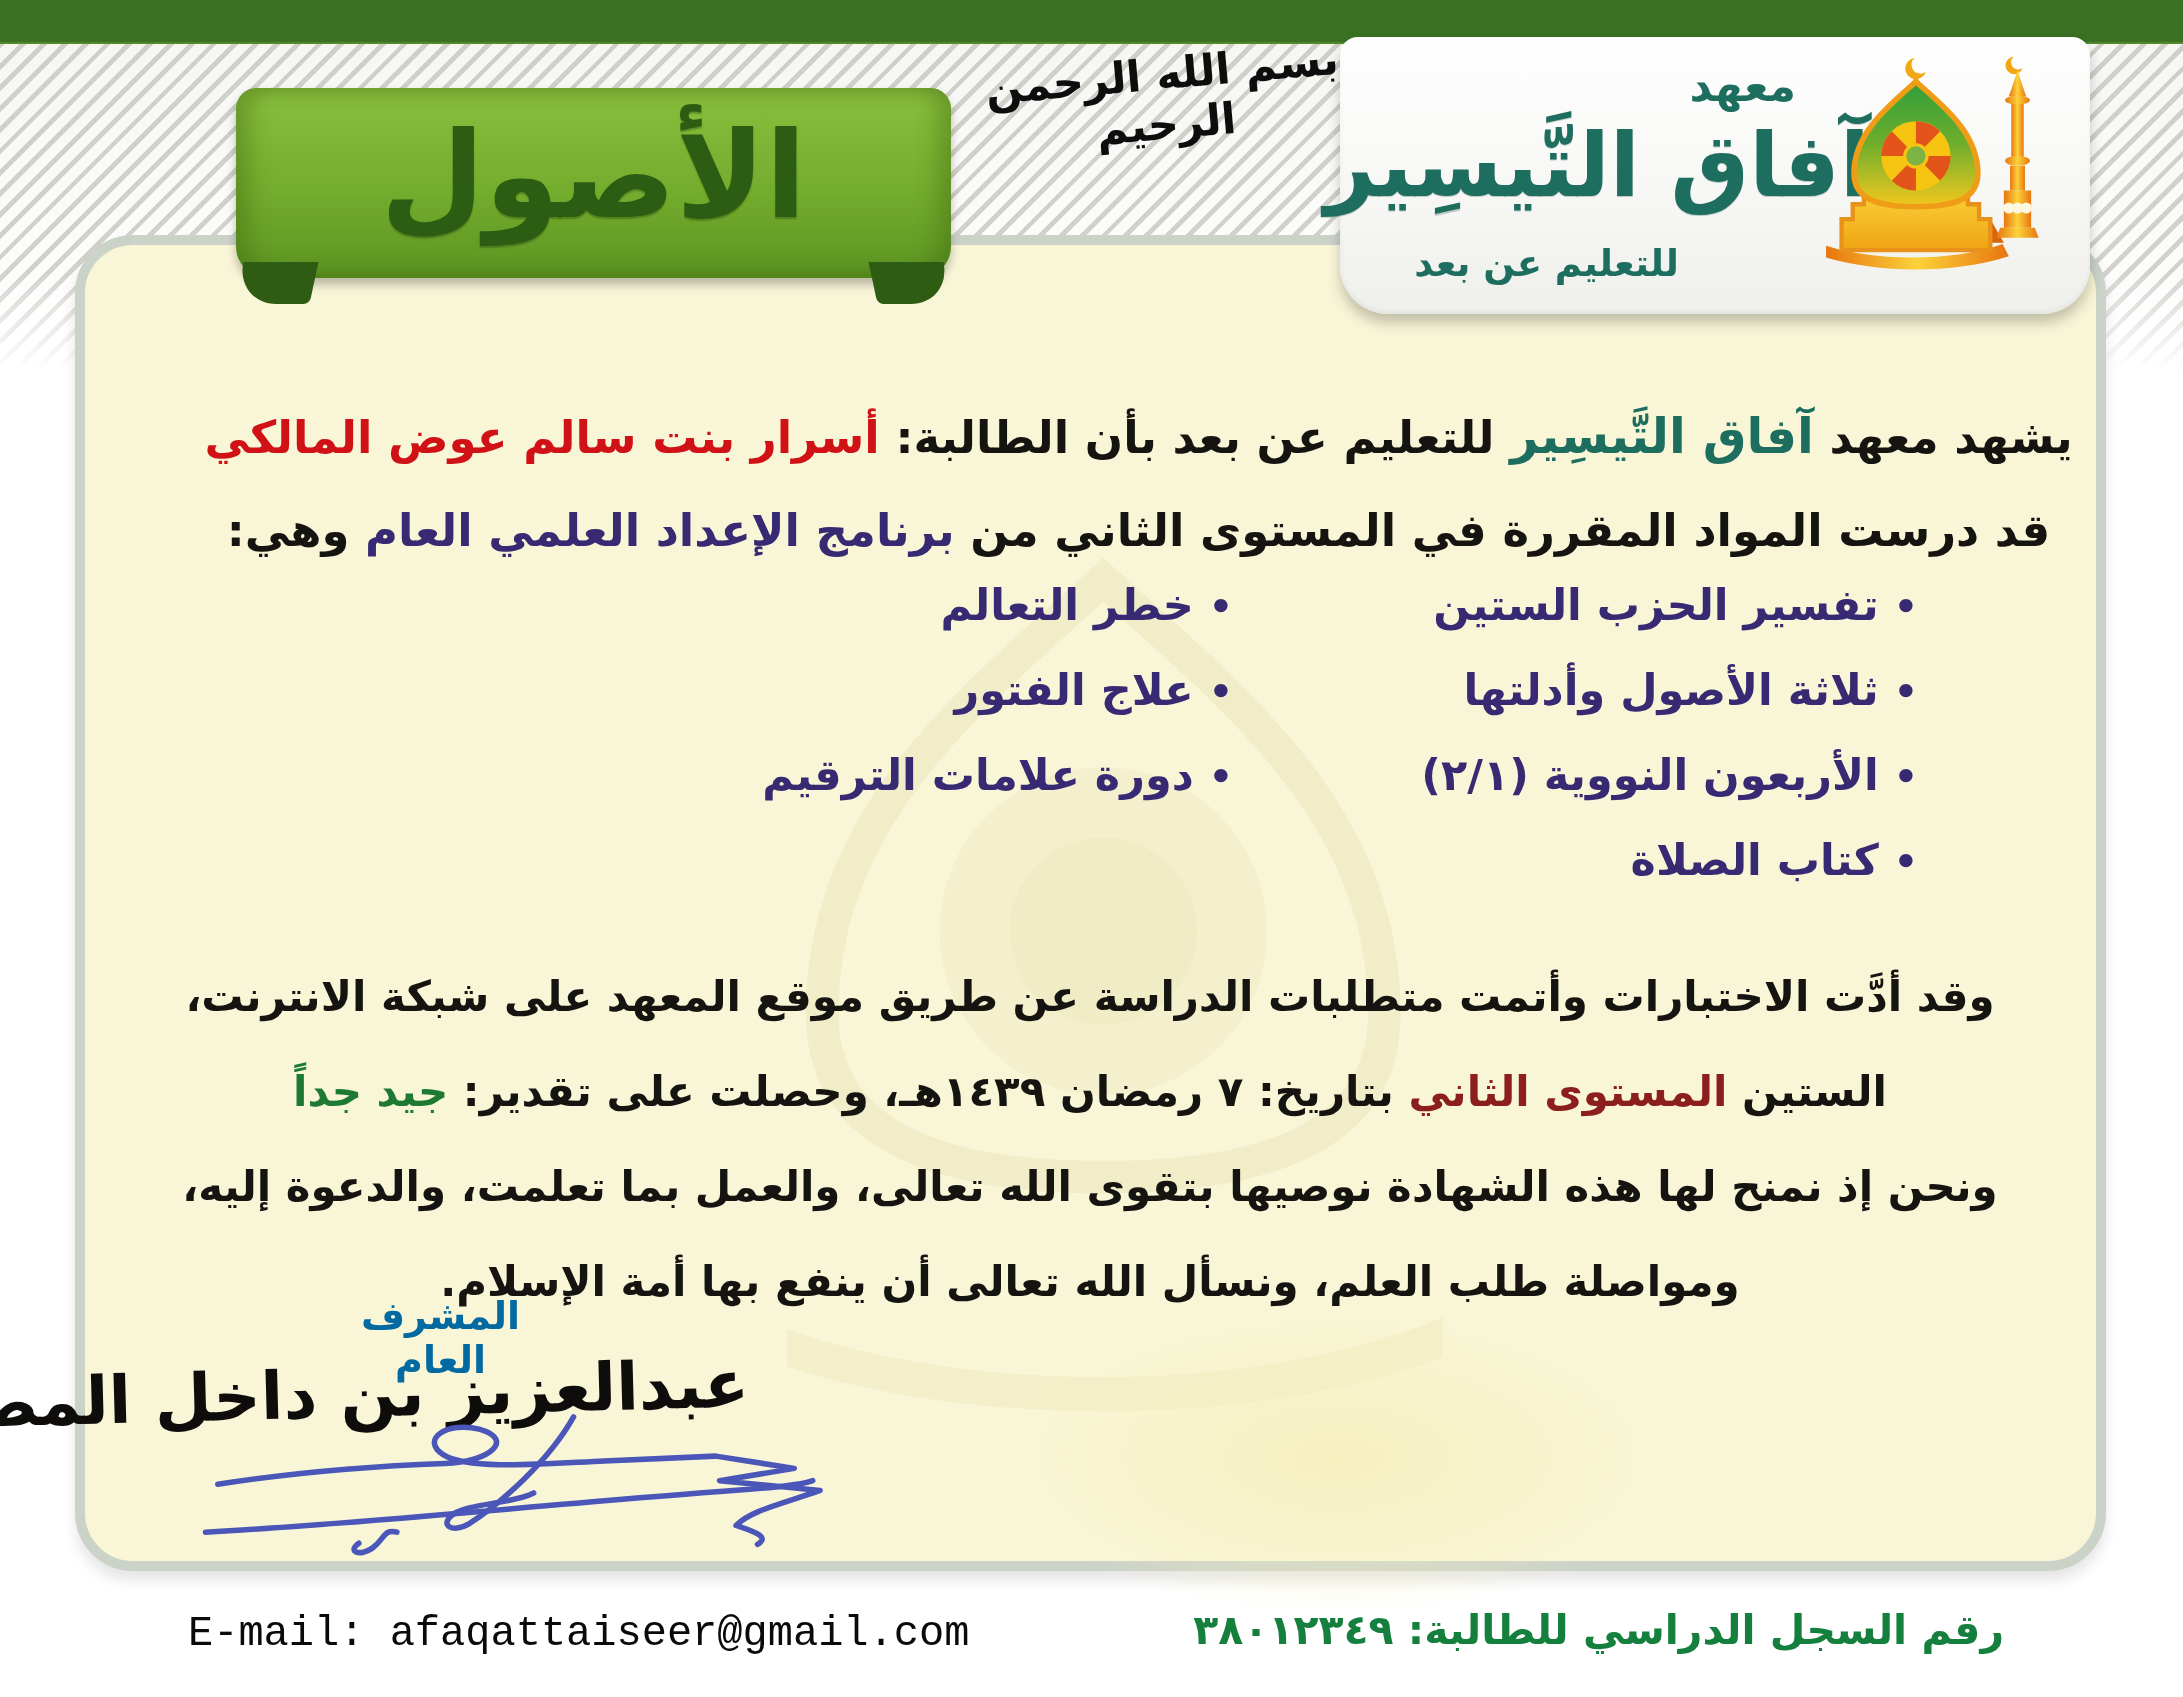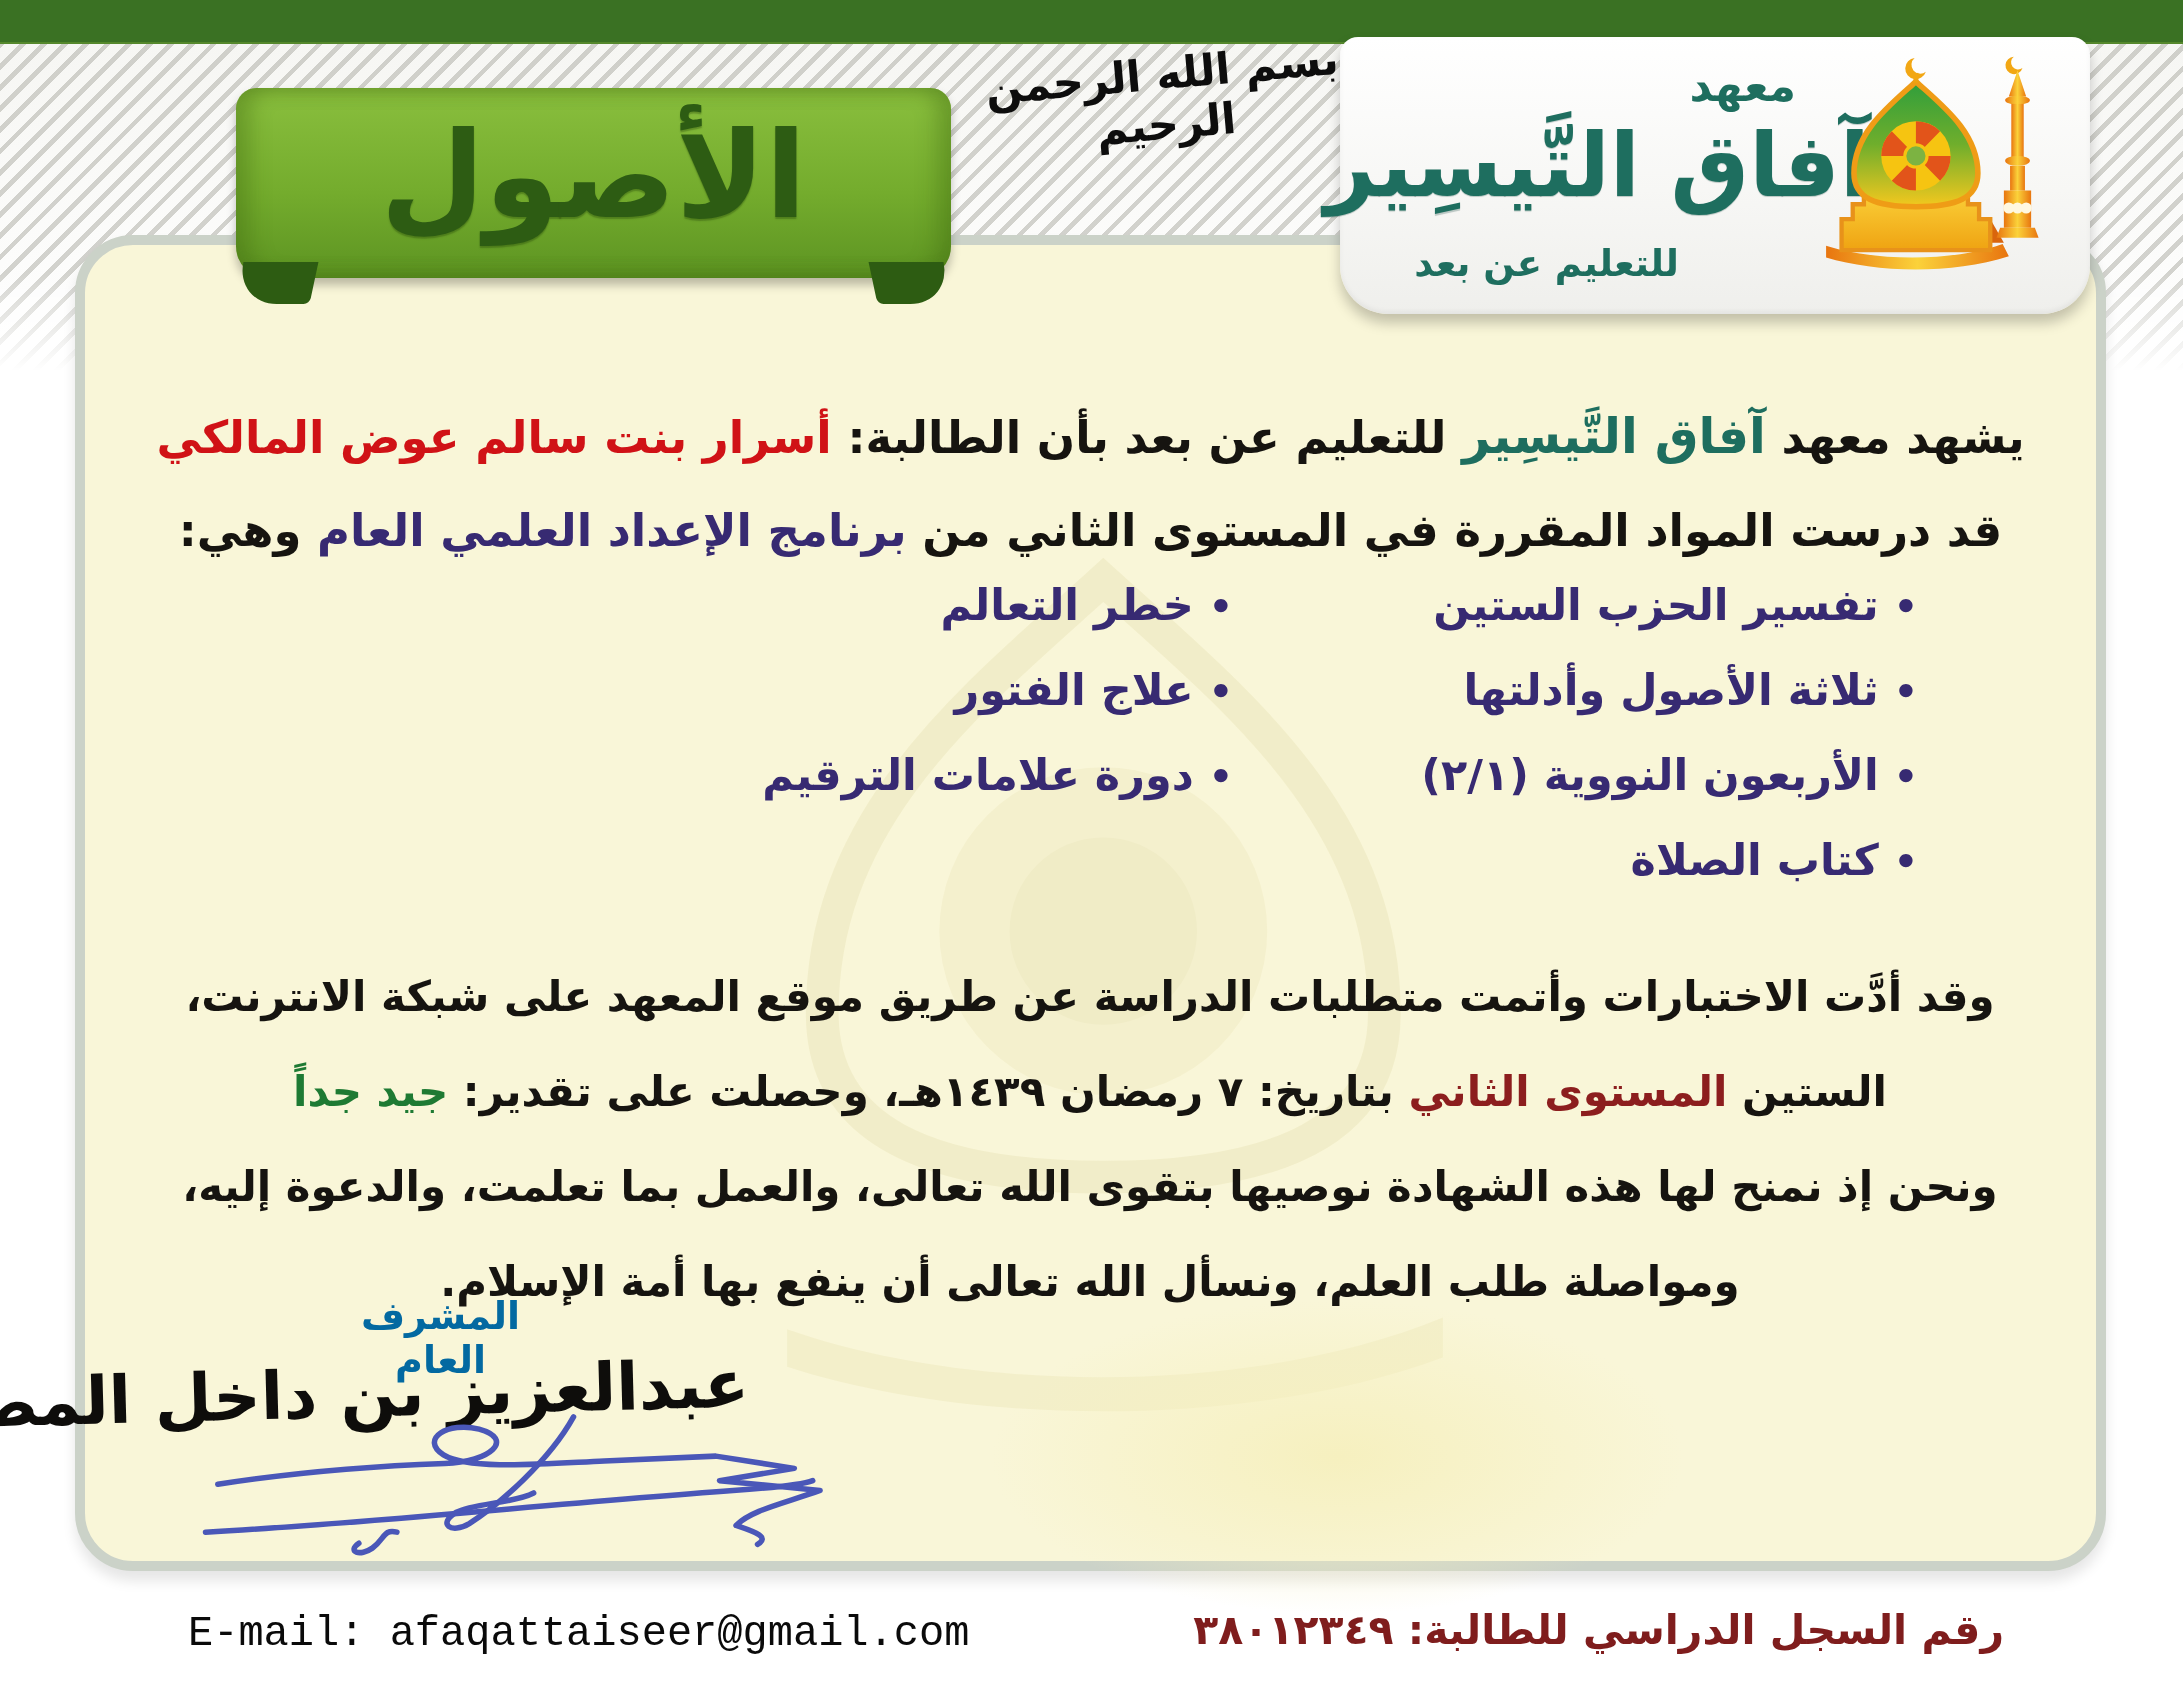--- a/index.html
+++ b/index.html
@@ -44,20 +44,21 @@
   .wm-mosque{position:absolute;left:602px;top:288px;width:856px;height:890px;opacity:.55;z-index:0;pointer-events:none;}
   .wm-glow{
     position:absolute;left:876px;top:1041px;width:753px;height:342px;z-index:0;
     background:radial-gradient(ellipse at center,#f6f0bf 0%,rgba(246,240,191,0) 65%);
   }
 
   .intro{
     position:absolute;left:0;top:145px;width:100%;
     text-align:center;font-weight:bold;font-size:45px;line-height:93px;color:#161410;
     z-index:2;
+    padding-left:48px;
   }
   .intro .institute-inline{color:var(--logo_teal);font-size:49px;}
   .intro .student-name{color:var(--student_name_red);}
   .intro .program-name{color:var(--program_purple);}
 
   .subjects-col{
     position:absolute;top:337px;z-index:2;
     color:var(--subject_purple);font-weight:bold;font-size:43px;line-height:47px;
     text-align:right;
   }
@@ -118,21 +119,21 @@
              text-shadow:0 1.4px 0.7px rgba(10,60,50,.25);}
   .logo-sub{position:absolute;right:411px;top:205px;font-size:37px;font-weight:bold;letter-spacing:2.7px;}
   .mosque{position:absolute;left:483px;top:12.3px;width:223px;height:251px;}
 
   
   .footer-email{
     position:absolute;left:188px;top:1610px;font-family:Liberation Mono, monospace;
     font-size:42px;color:#0a0a0a;z-index:2;
   }
   .footer-record{
-    position:absolute;right:179px;top:1606px;font-size:41px;font-weight:bold;color:#7f1d1d;z-index:2;
+    position:absolute;right:179px;top:1606px;font-size:41px;font-weight:bold;color:#15803d;z-index:2;
   }
 </style>
 </head>
 <body>
 
 <div class="page">
 
   <div class="topbar"></div>
   <div class="stripes"></div>
 

